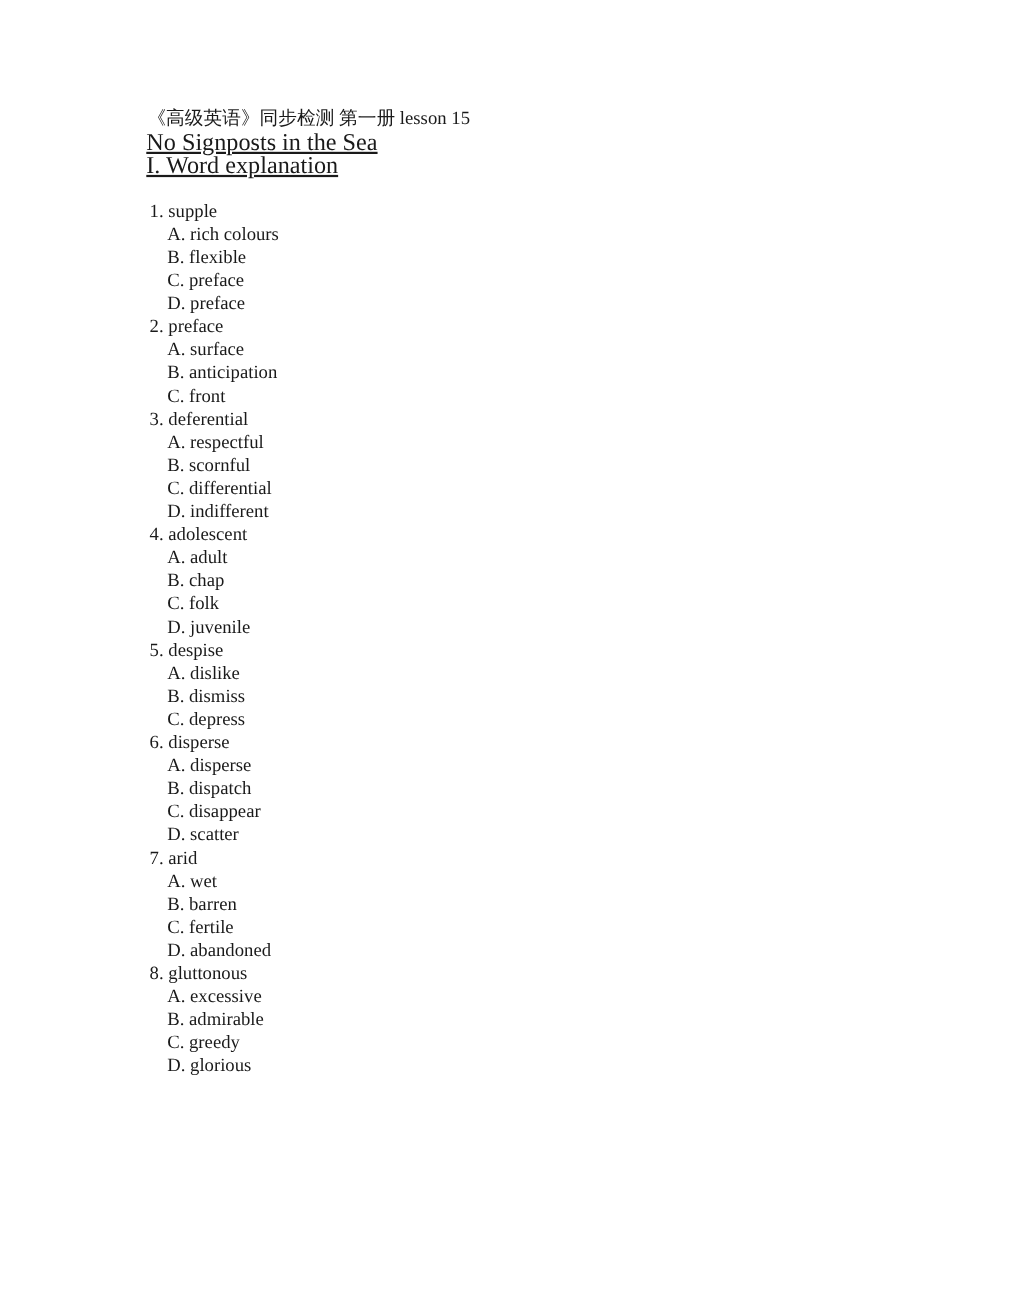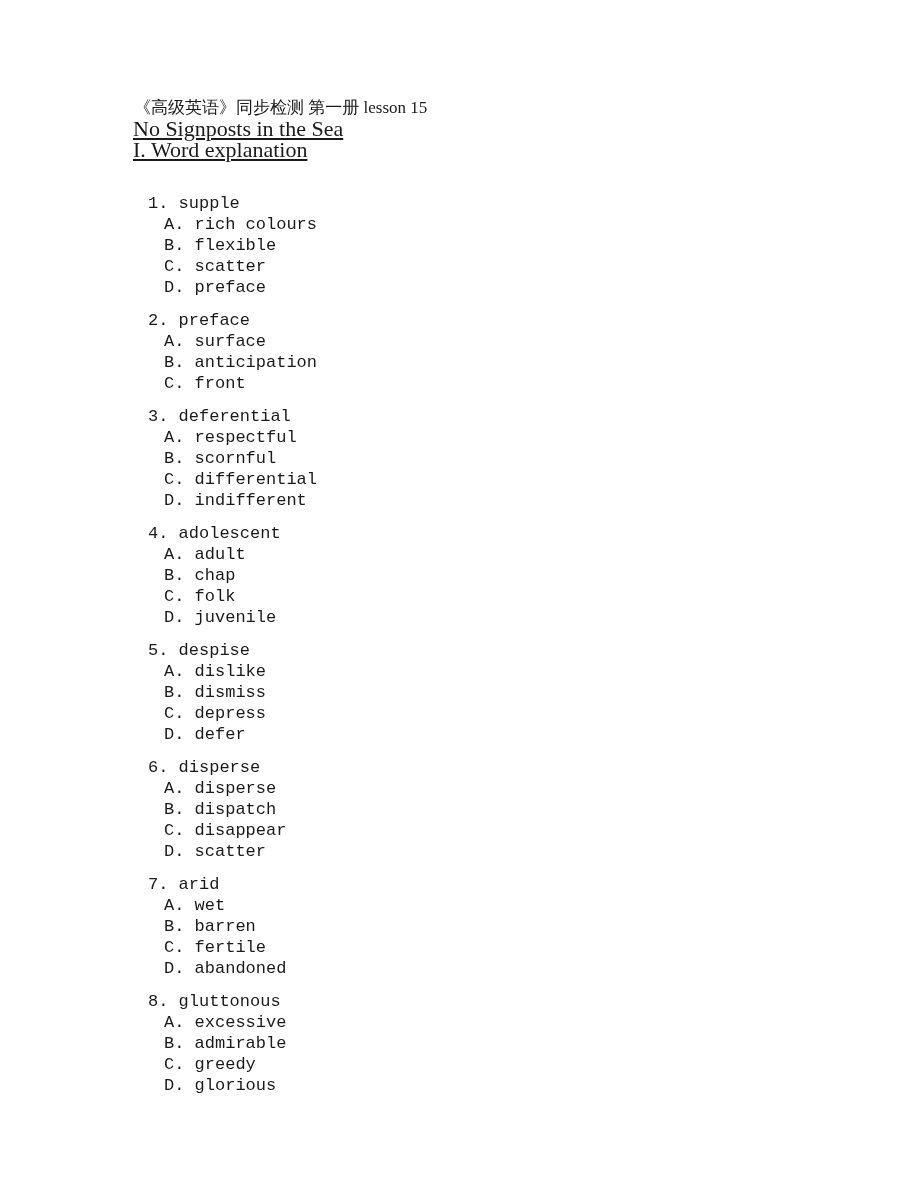--- a/index.html
+++ b/index.html
@@ -40,23 +40,22 @@
     line-height: 21px;
     white-space: pre;
     text-decoration: underline;
   }
   .spacer-line {
     height: 21px;
     line-height: 21px;
     font-size: 17px;
   }
   .q-block {
-    margin: 12px;
+    margin: 0;
     padding: 0;
-    font-family: Liberation Mono, monospace;
   }
   .q-stem {
     font-size: 17px;
     line-height: 21px;
     white-space: pre;
     padding-left: 3px;
   }
   .q-option {
     font-size: 17px;
     line-height: 21px;
@@ -75,21 +74,21 @@
     <div class="subtitle-line">No Signposts in the Sea</div>
 
     <div class="section-line">I. Word explanation</div>
 
     <div class="spacer-line">&nbsp;</div>
 
     <div class="q-block">
       <div class="q-stem">1. supple</div>
       <div class="q-option">A. rich colours</div>
       <div class="q-option">B. flexible</div>
-      <div class="q-option">C. scatter</div>
+      <div class="q-option">C. preface</div>
       <div class="q-option">D. preface</div>
     </div>
 
     <div class="q-block">
       <div class="q-stem">2. preface</div>
       <div class="q-option">A. surface</div>
       <div class="q-option">B. anticipation</div>
       <div class="q-option">C. front</div>
     </div>
 
@@ -107,21 +106,20 @@
       <div class="q-option">B. chap</div>
       <div class="q-option">C. folk</div>
       <div class="q-option">D. juvenile</div>
     </div>
 
     <div class="q-block">
       <div class="q-stem">5. despise</div>
       <div class="q-option">A. dislike</div>
       <div class="q-option">B. dismiss</div>
       <div class="q-option">C. depress</div>
-      <div class="q-option">D. defer</div>
     </div>
 
     <div class="q-block">
       <div class="q-stem">6. disperse</div>
       <div class="q-option">A. disperse</div>
       <div class="q-option">B. dispatch</div>
       <div class="q-option">C. disappear</div>
       <div class="q-option">D. scatter</div>
     </div>
 

